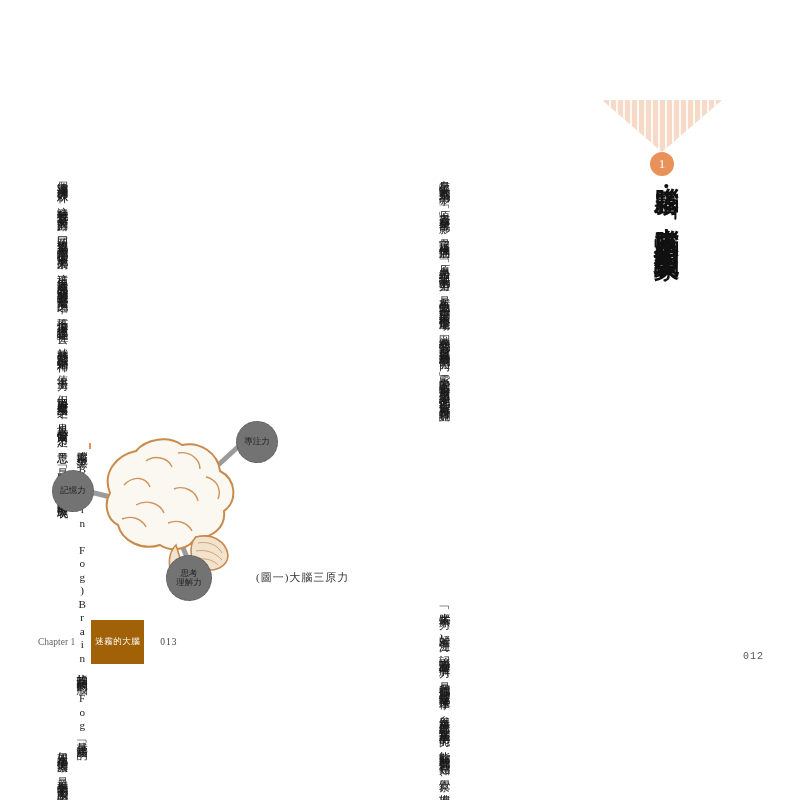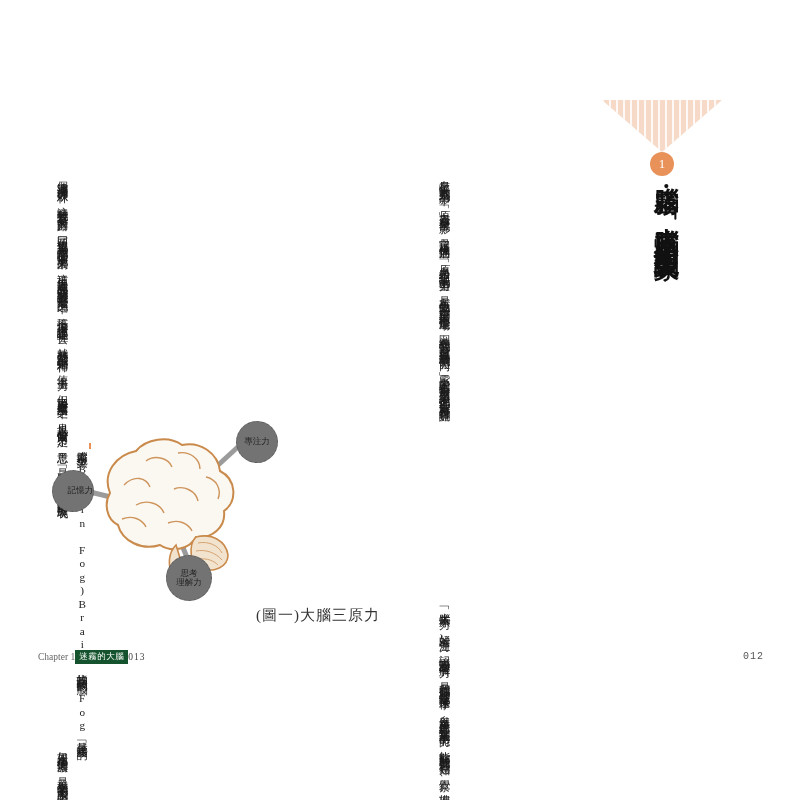--- a/index.html
+++ b/index.html
@@ -135,42 +135,41 @@
   }
   .keyword-underline {
     border-right: 2px solid #e8925a;
     padding-right: 1px;
   }
 
   .fig-caption {
     position: absolute;
     left: 236px;
     top: 570px;
-    font-size: 15px;
+    font-size: 11px;
     color: #333333;
     font-family: "Liberation Serif", serif;
     letter-spacing: 1px;
-    margin-top: 36px;
   }
 
   .footer-left {
     position: absolute;
     left: 18px;
     bottom: 136px;
     display: flex;
     align-items: center;
-    gap: 0;
+    gap: 16px;
     font-size: 9.5px;
     color: #666666;
     font-family: "Liberation Serif", serif;
   }
   .footer-left .chip {
-    background: #14532d;
+    background: #a16207;
     color: #ffffff;
-    padding: 1px 4px;
+    padding: 16px 4px;
     font-size: 8.5px;
     letter-spacing: .5px;
   }
   .footer-left .pg { color: #444444; letter-spacing: 1px; }
 
   
   #brain-figure {
     position: absolute;
     left: 30px;
     top: 415px;
@@ -185,21 +184,21 @@
     color: #222222;
     font-size: 8.5px;
     text-align: center;
     font-family: "Liberation Serif", serif;
     display: flex;
     align-items: center;
     justify-content: center;
     line-height: 1.1;
   }
   #label-attention { left: 186px; top: 6px; width: 40px; height: 40px; }
-  #label-memory { left: 2px; top: 55px; width: 40px; height: 40px; justify-content: flex-end; }
+  #label-memory { left: 2px; top: 55px; width: 40px; height: 40px; }
   #label-thinking { left: 116px; top: 140px; width: 44px; height: 44px; }
 </style>
 </head>
 <body>
 
 <div id="page">
   <div id="spread">
 
     <div id="page-right">
 

